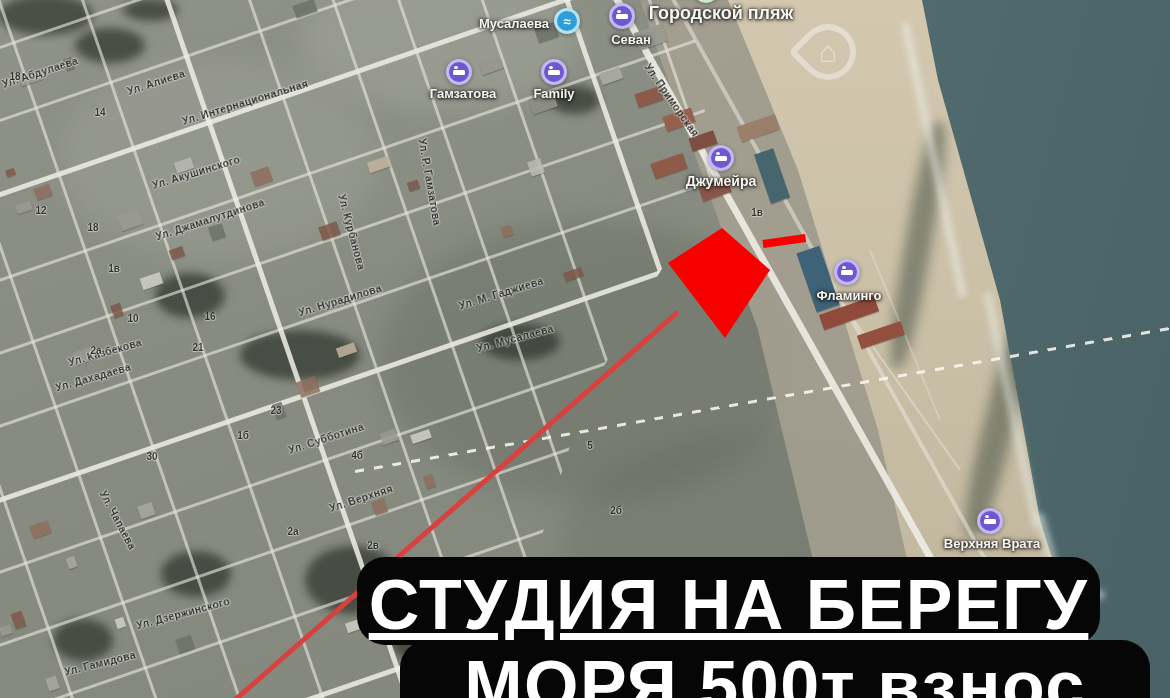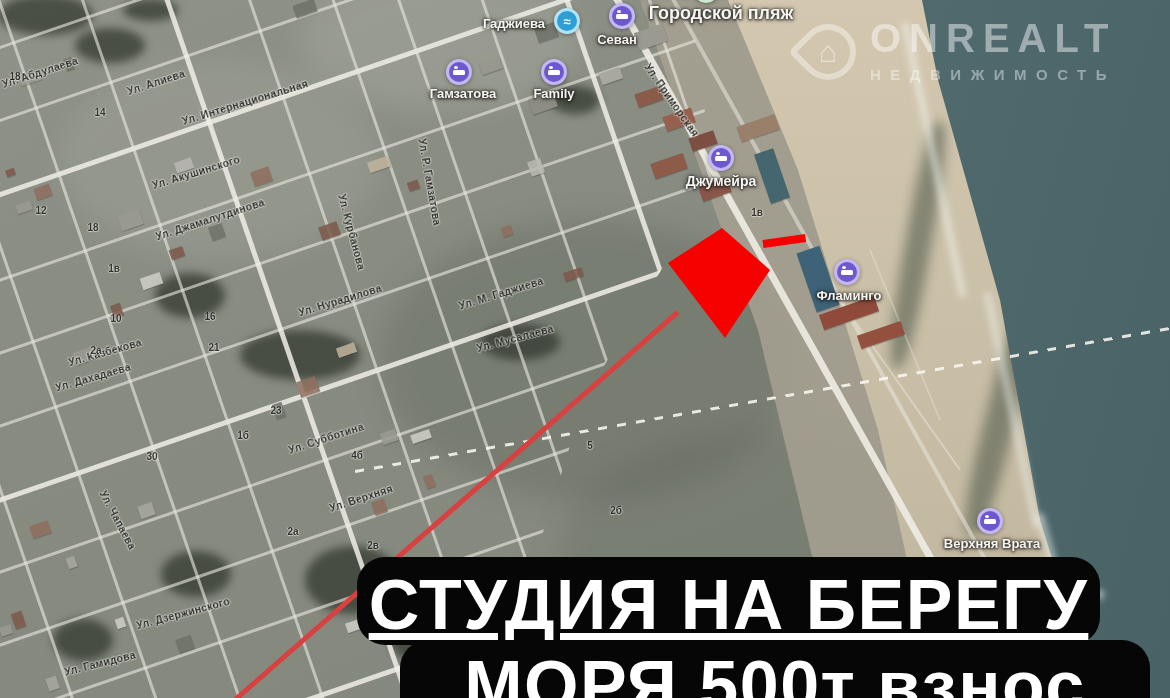--- a/index.html
+++ b/index.html
@@ -239,23 +239,23 @@
       <div class="street-label" style="left: 183px; top: 613px; transform: translate(-50%, -50%) rotate(-15deg);">Ул. Дзержинского</div>
       <div class="street-label" style="left: 100px; top: 663px; transform: translate(-50%, -50%) rotate(-14deg);">Ул. Гамидова</div>
       <div class="street-label" style="left: 672px; top: 100px; transform: translate(-50%, -50%) rotate(55deg);">Ул. Приморская</div>
     </div>
   <div id="plot-numbers" style="inset:0;padding-left:38px;">
       <div class="plot-number" style="left: 15px; top: 76px;">18</div>
       <div class="plot-number" style="left: 100px; top: 112px;">14</div>
       <div class="plot-number" style="left: 41px; top: 210px;">12</div>
       <div class="plot-number" style="left: 93px; top: 227px;">18</div>
       <div class="plot-number" style="left: 114px; top: 268px;">1в</div>
-      <div class="plot-number" style="left: 116px; top: 318px;">10</div>
+      <div class="plot-number" style="left: 133px; top: 318px;">10</div>
       <div class="plot-number" style="left: 210px; top: 316px;">16</div>
-      <div class="plot-number" style="left: 214px; top: 347px;">21</div>
+      <div class="plot-number" style="left: 198px; top: 347px;">21</div>
       <div class="plot-number" style="left: 96px; top: 350px;">2а</div>
       <div class="plot-number" style="left: 276px; top: 410px;">23</div>
       <div class="plot-number" style="left: 243px; top: 435px;">1б</div>
       <div class="plot-number" style="left: 152px; top: 456px;">30</div>
       <div class="plot-number" style="left: 357px; top: 455px;">4б</div>
       <div class="plot-number" style="left: 293px; top: 531px;">2а</div>
       <div class="plot-number" style="left: 373px; top: 545px;">2в</div>
       <div class="plot-number" style="left: 500px; top: 590px;">3г</div>
       <div class="plot-number" style="left: 757px; top: 212px;">1в</div>
       <div class="plot-number" style="left: 590px; top: 445px;">5</div>
@@ -265,21 +265,21 @@
   <div id="red-line-group" style="inset:0;">
       <div class="rline" style="left: 678px; top: 309.75px; width: 588.891px; height: 4.5px; transform: rotate(138.787deg); background: rgb(217, 64, 64);"></div>
       <div class="rline" style="left: 763px; top: 240px; width: 43.4166px; height: 8px; transform: rotate(-7.94347deg); background: rgb(246, 0, 0);"></div>
     </div>
   <div id="red-rect" style="background: rgb(246, 0, 0);"></div>
 
   <div id="pins" style="inset:0;">
       <div class="pin" style="left: 622px; top: 16px;">
         <div class="bed"></div>
       </div>
-      <div class="poi-label" style="left: 617px; top: 39px; font-size: 13px;">Севан</div>
+      <div class="poi-label" style="left: 617px; top: 39px; font-size: 13px; padding-left: 28px;">Севан</div>
       <div class="pin" style="left: 459px; top: 72px;">
         <div class="bed"></div>
       </div>
       <div class="poi-label" style="left: 463px; top: 93px; font-size: 13px;">Гамзатова</div>
       <div class="pin" style="left: 554px; top: 72px;">
         <div class="bed"></div>
       </div>
       <div class="poi-label" style="left: 554px; top: 93px; font-size: 13px;">Family</div>
       <div class="pin" style="left: 721px; top: 158px;">
         <div class="bed"></div>
@@ -287,33 +287,29 @@
       <div class="poi-label" style="left: 721px; top: 181px; font-size: 14px;">Джумейра</div>
       <div class="pin" style="left: 847px; top: 272px;">
         <div class="bed"></div>
       </div>
       <div class="poi-label" style="left: 849px; top: 295px; font-size: 13px;">Фламинго</div>
       <div class="pin" style="left: 990px; top: 521px;">
         <div class="bed"></div>
       </div>
       <div class="poi-label" style="left: 992px; top: 543px; font-size: 13px;">Верхняя Врата</div>
       <div class="pin pin-aqua" style="left: 567px; top: 21px;">≈</div>
-      <div class="poi-label" style="left: 514px; top: 23px; font-size: 13px;">Гаджиева</div>
+      <div class="poi-label" style="left: 514px; top: 23px; font-size: 13px;">Мусалаева</div>
       <div class="pin pin-green" style="left: 706px; top: -10px;"></div>
       <div class="poi-label" style="left: 721px; top: 13px; font-size: 18px;">Городской пляж</div>
     </div>
 
   <div id="watermark">
     <div id="wm-icon">
         <span>⌂</span>
       </div>
-    <div id="wm-text">
-      <div id="wm-brand">ONREALT</div>
-      <div id="wm-sub">НЕДВИЖИМОСТЬ</div>
-    </div>
   </div>
 
   <div id="banner-row1" class="banner-bg">
     <div id="banner-line1" class="banner-text">СТУДИЯ НА БЕРЕГУ</div>
   </div>
   <div id="banner-row2" class="banner-bg">
     <div id="banner-line2" class="banner-text">МОРЯ 500т взнос</div>
   </div>
 
 </div>

